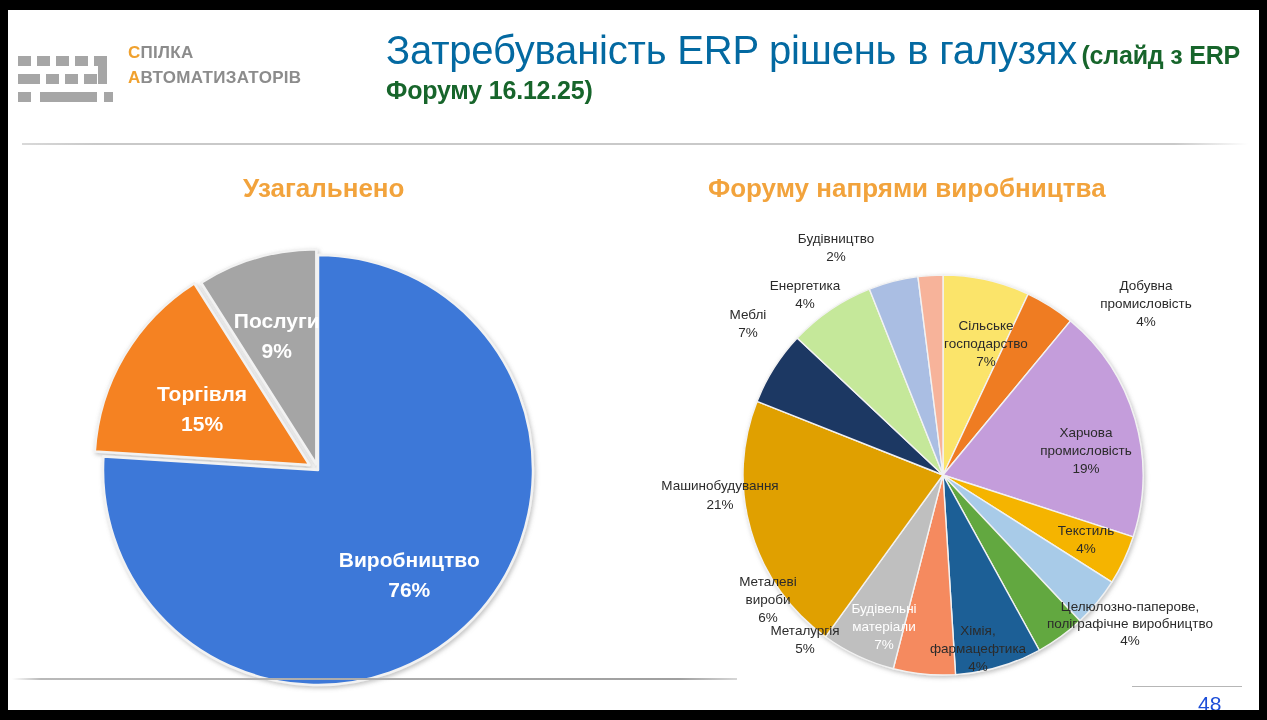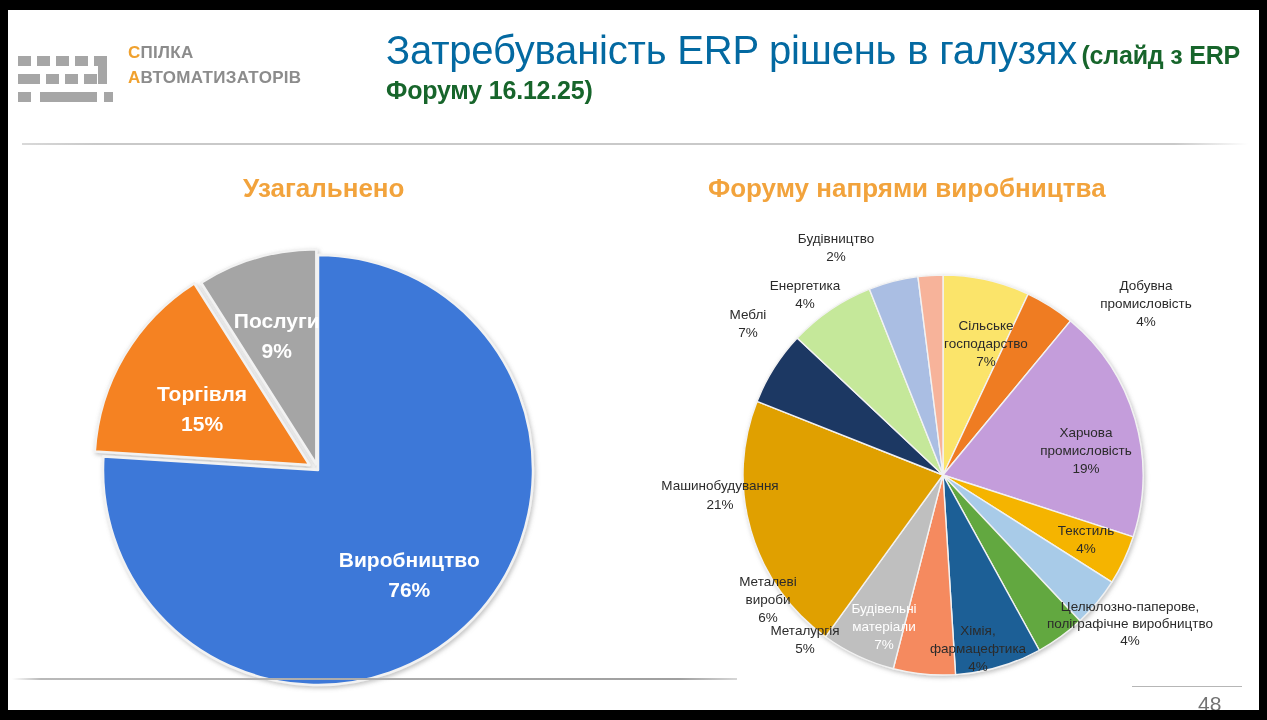--- a/index.html
+++ b/index.html
@@ -79,21 +79,21 @@
   #footer-rule {
     position:absolute; left:4px; top:668px; width:725px; height:2px;
     background:linear-gradient(to right,#ffffff,#b9b9b9 4%,#9f9f9f 92%,#d7d7d7);
   }
   #page-rule {
     position:absolute; left:1124px; top:676px; width:110px; height:1px;
     background:#b6b6b6;
   }
   #page-number {
     position:absolute; left:1190px; top:682px;
-    font-size:21px; color:#737373;
+    font-size:21px; color:#1d4ed8;
   }
 </style>
 </head>
 <body>
 
 <div id="frame">
 <div id="slide">
 
   <div id="header">
 

